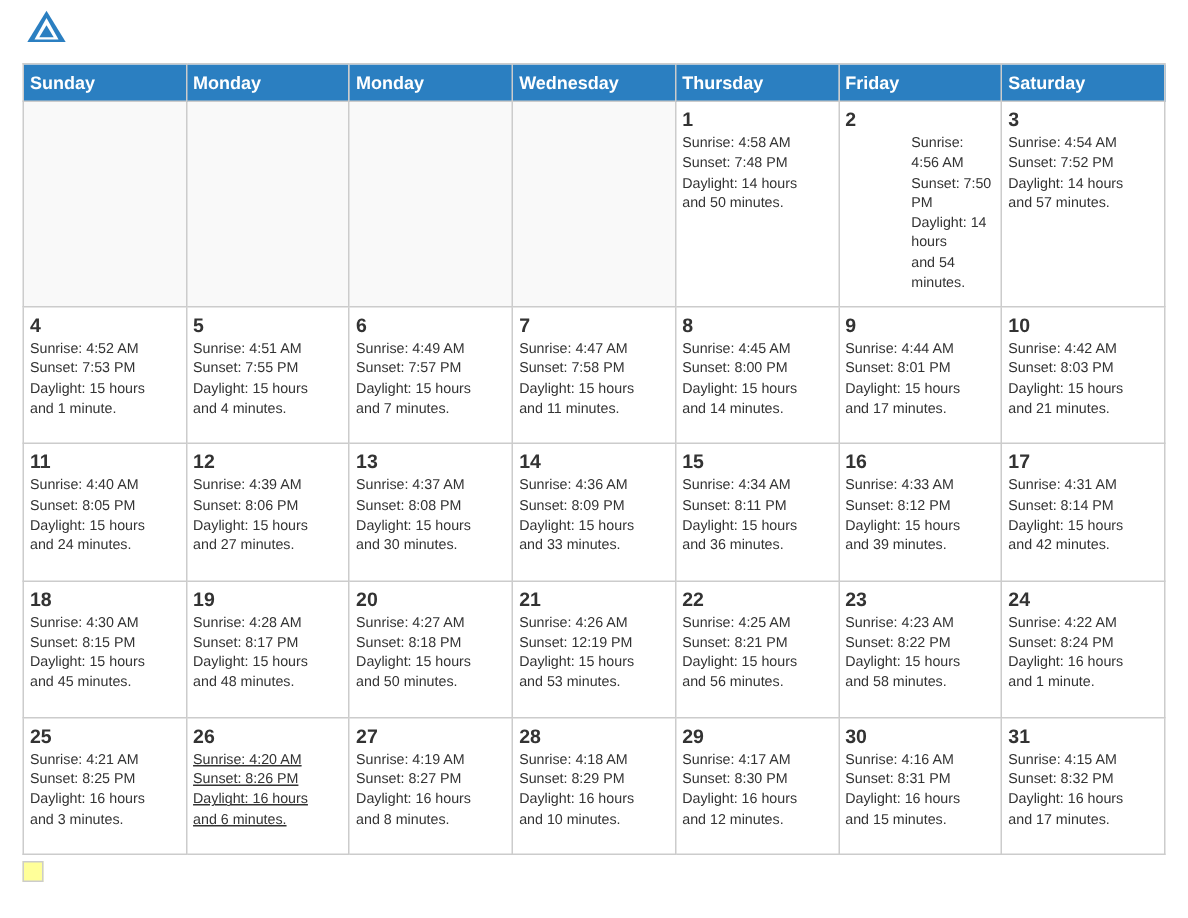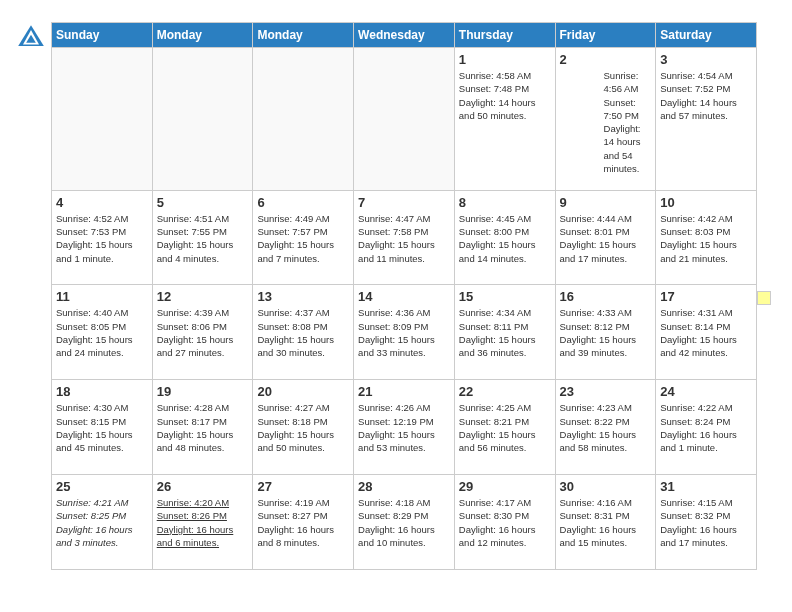--- a/index.html
+++ b/index.html
@@ -6,23 +6,23 @@
     body {
       width: 792px;
       height: 612px;
       font-family: Arial, Helvetica, sans-serif;
       background: #fff;
       overflow: hidden;
     }
     .page {
       width: 792px;
       height: 592px;
-      padding: 22px 15px;
+      padding: 4px 15px;
       display: flex;
-      flex-direction: row;
+      flex-direction: column;
     }
     .header {
       display: flex;
       justify-content: space-between;
       align-items: flex-start;
       margin-bottom: 6px;
     }
     .logo {
       display: flex;
       align-items: center;
@@ -317,21 +317,21 @@
             <span class="day-num">24</span>
             <div class="day-info" style="white-space: pre-line;">Sunrise: 4:22 AM
 Sunset: 8:24 PM
 Daylight: 16 hours
 and 1 minute.</div>
           </td>
         </tr>
         <tr>
           <td>
             <span class="day-num">25</span>
-            <div class="day-info" style="white-space: pre-line; font-style: italic;">Sunrise: 4:21 AM
+            <div class="day-info" style="white-space: pre-line;">Sunrise: 4:21 AM
 Sunset: 8:25 PM
 Daylight: 16 hours
 and 3 minutes.</div>
           </td>
           <td>
             <span class="day-num">26</span>
             <div class="day-info" style="white-space: pre-line; text-decoration: underline;">Sunrise: 4:20 AM
 Sunset: 8:26 PM
 Daylight: 16 hours
 and 6 minutes.</div>

